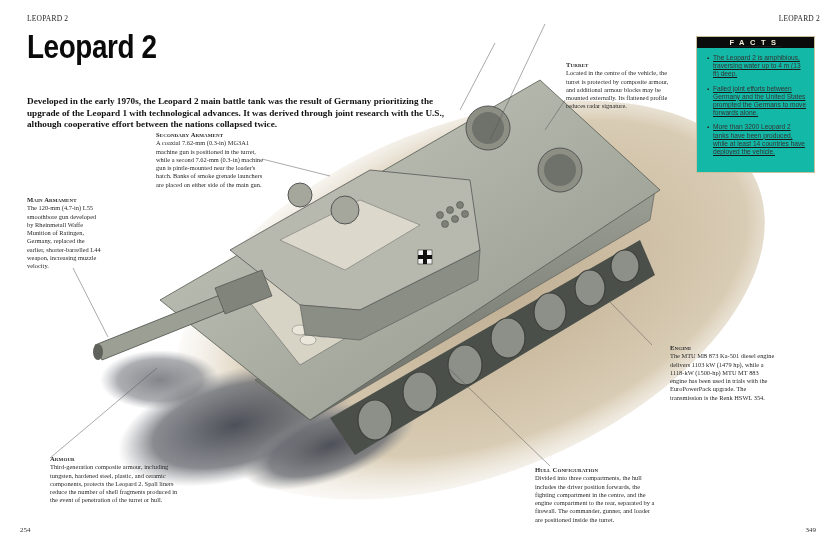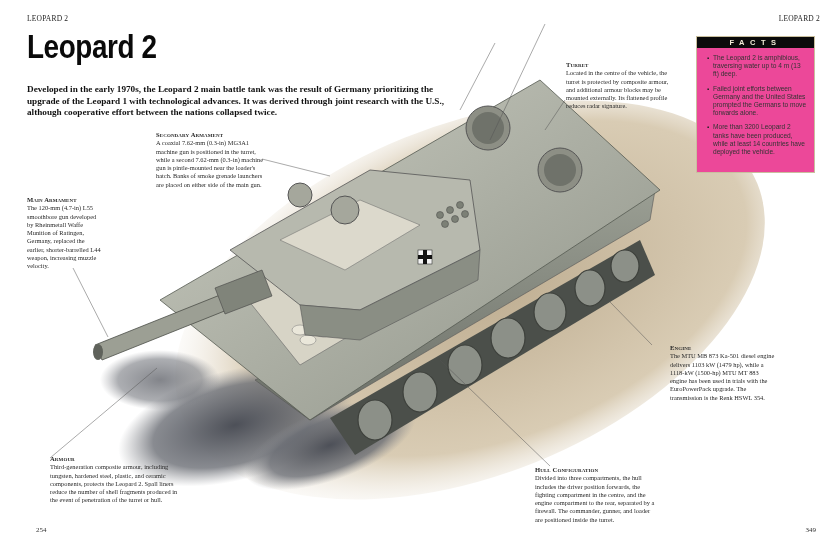--- a/index.html
+++ b/index.html
@@ -1,23 +1,23 @@
 <!DOCTYPE html>
 <html><head>
 <meta charset="utf-8">
 <style>
   html, body { margin:0; padding:0; }
   body { width:840px; height:554px; background:#ffffff; position:relative; overflow:hidden; font-family:"Liberation Serif", serif; color:#1a1a1a; }
   .abs { position:absolute; }
   .running-head { font-size:7.5px; letter-spacing:0.2px; color:#222; top:14px; }
   .title { left:27px; top:29px; font-family:"Liberation Sans", sans-serif; font-weight:bold; font-size:34px; letter-spacing:-0.5px; transform:scaleX(0.82); transform-origin:left top; color:#0a0a0a; line-height:1; }
-  .intro { left:27px; top:84px; width:430px; font-size:9.2px; font-weight:bold; line-height:11.5px; color:#111; }
+  .intro { left:27px; top:96px; width:430px; font-size:9.2px; font-weight:bold; line-height:11.5px; color:#111; }
   .callout { font-size:6.4px; line-height:8.3px; color:#2a2a2a; }
   .callout .hd { font-variant:small-caps; font-weight:bold; font-size:6.6px; letter-spacing:0.1px; display:block; }
-  .facts { left:696px; top:36px; width:117px; height:135px; background:#ec4899; border:1px solid #c9bf9e; }
+  .facts { left:696px; top:36px; width:117px; height:135px; background:#14b8a6; border:1px solid #c9bf9e;text-decoration:underline; }
   .facts-head { background:#0b0b0b; color:#f2ecd8; font-family:"Liberation Sans", sans-serif; font-weight:bold; font-size:7.5px; letter-spacing:5.5px; text-align:center; height:11px; line-height:11px; }
   .facts ul { list-style:none; margin:0; padding:6px 6px 0 10px; }
   .facts li { font-family:"Liberation Sans", sans-serif; font-size:6.6px; line-height:8.2px; color:#333; margin-bottom:6px; position:relative; padding-left:6px; }
   .facts li::before { content:"\25AA"; position:absolute; left:0; top:0; font-size:6px; color:#222; }
   .page-num { font-size:7px; color:#333; top:526px; }
   svg.art { position:absolute; left:0; top:0; }
 </style>
 </head>
 <body>
 
@@ -166,14 +166,14 @@
 
 <div class="abs facts">
   <div class="facts-head">FACTS</div>
   <ul>
     <li>The Leopard 2 is amphibious, traversing water up to 4 m (13 ft) deep.</li>
     <li>Failed joint efforts between Germany and the United States prompted the Germans to move forwards alone.</li>
     <li>More than 3200 Leopard 2 tanks have been produced, while at least 14 countries have deployed the vehicle.</li>
   </ul>
 </div>
 
-<div class="abs page-num" style="left:36px;">254</div>
+<div class="abs page-num" style="left:20px;">254</div>
 <div class="abs page-num" style="right:24px;">349</div>
 
 </body></html>

